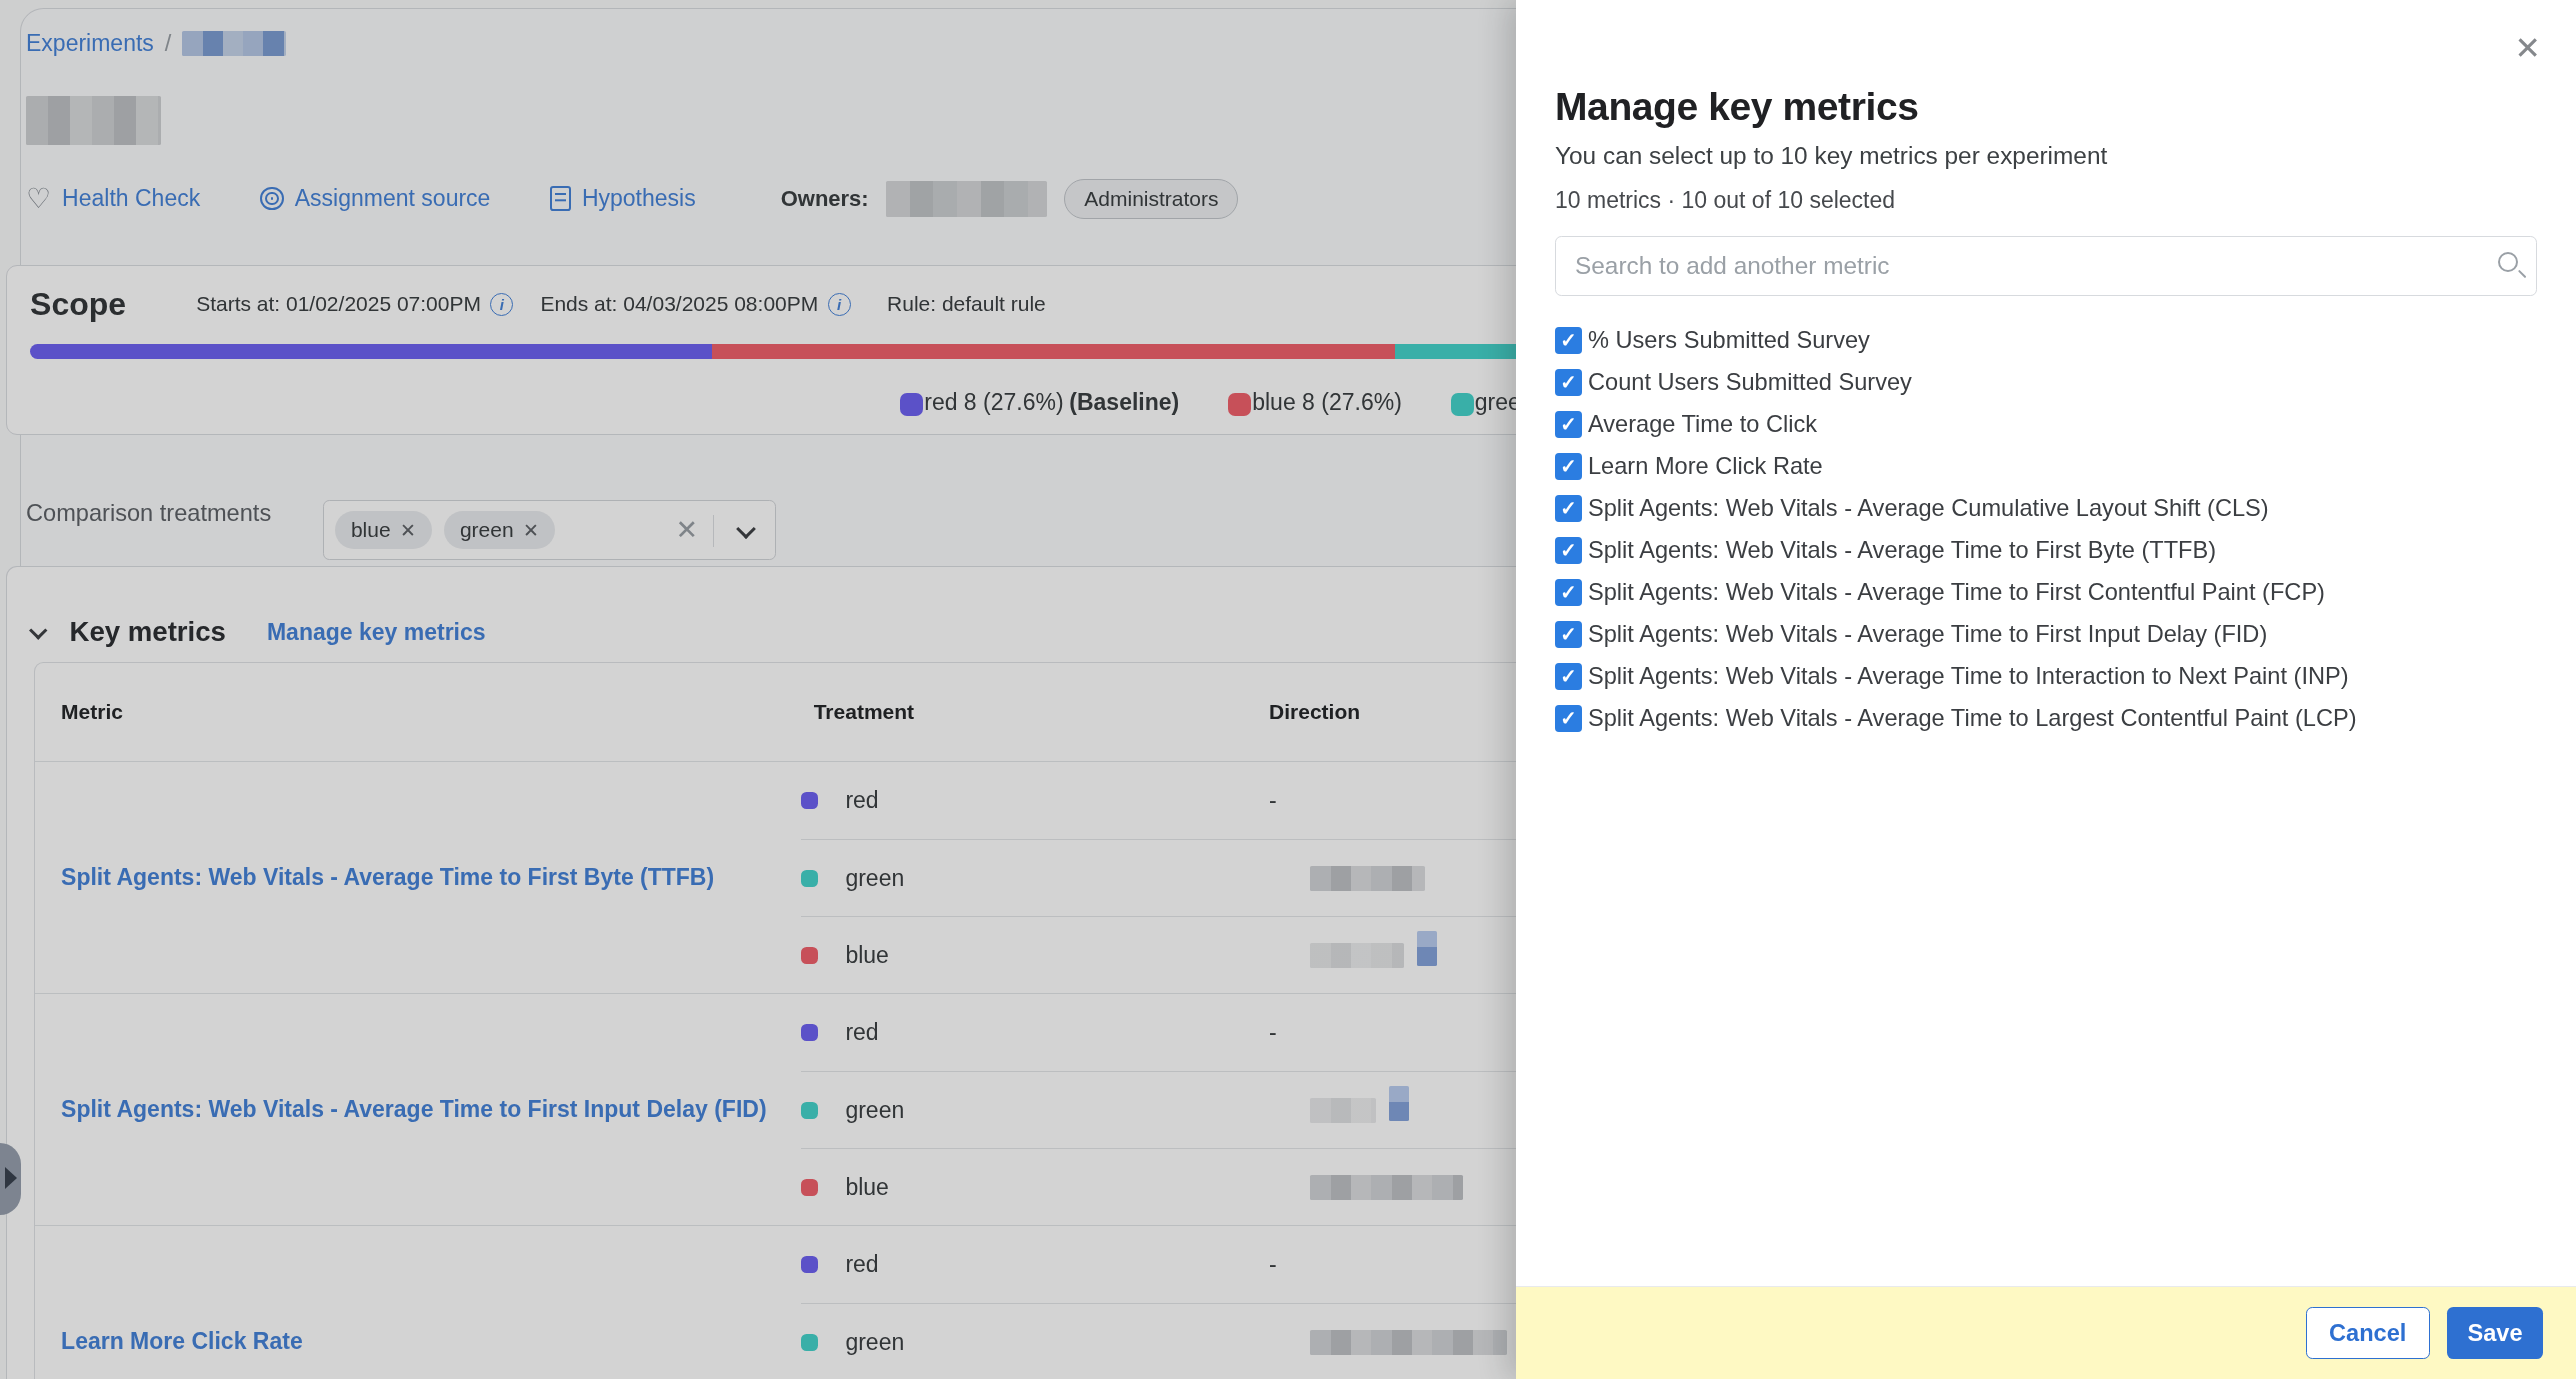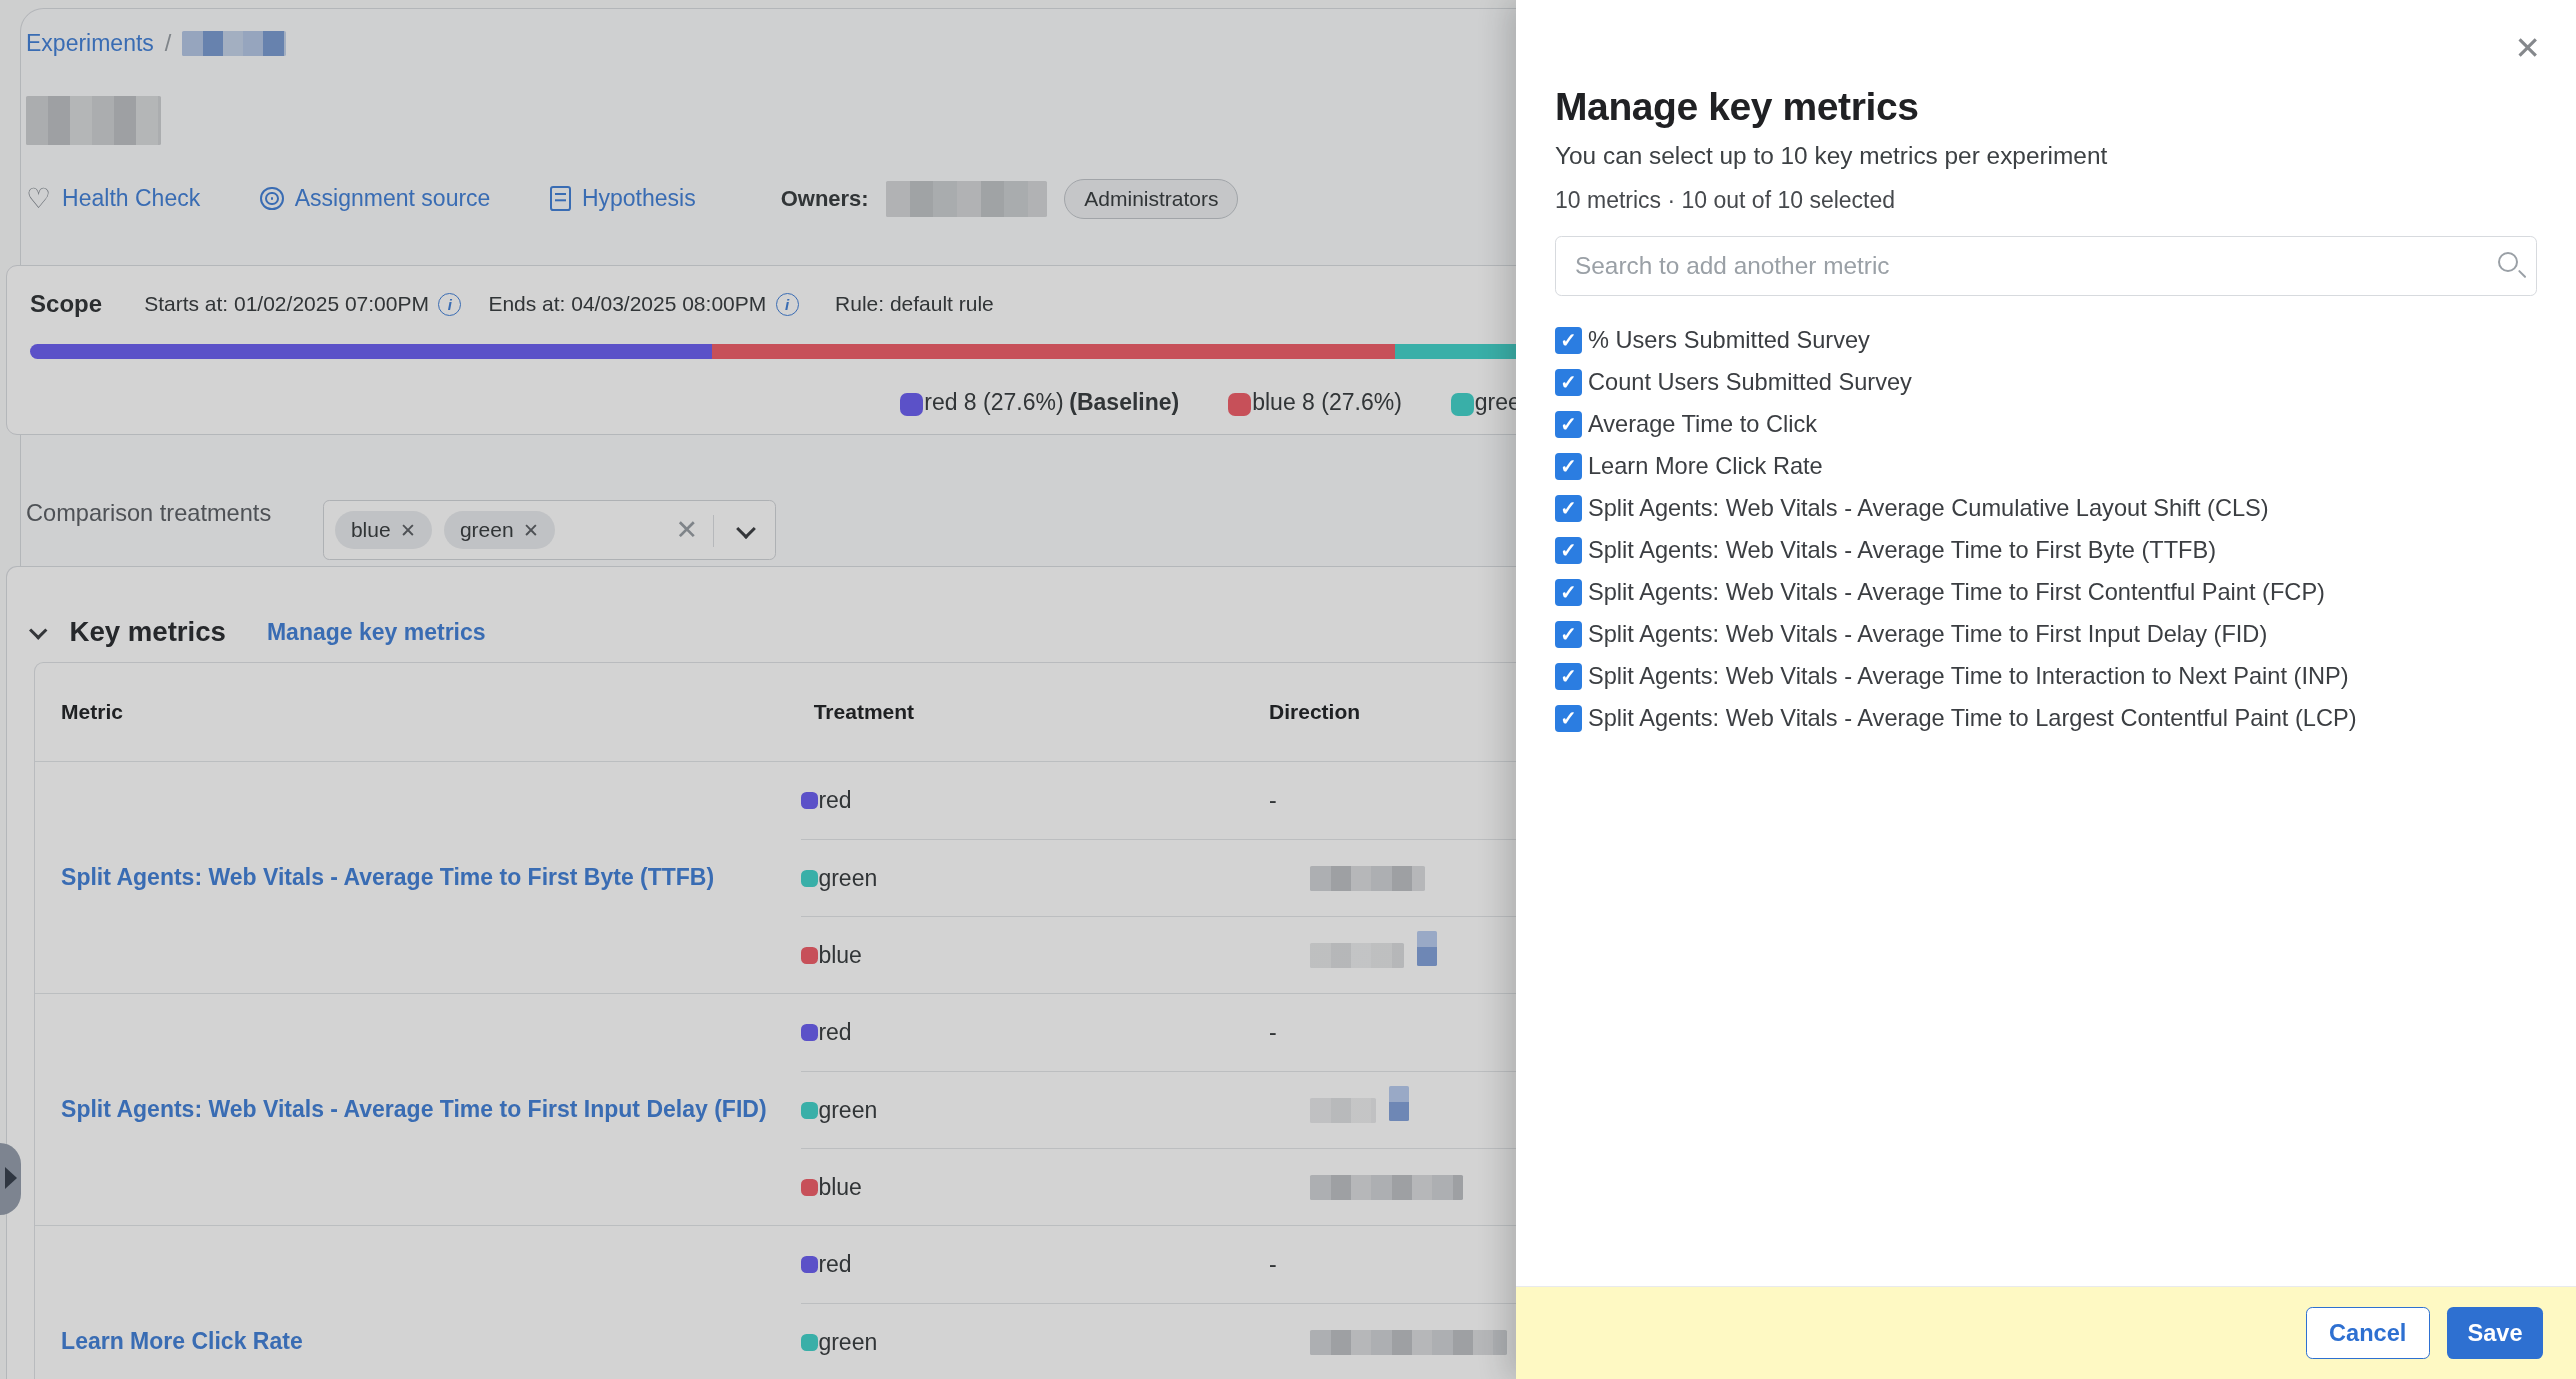--- a/index.html
+++ b/index.html
@@ -50,21 +50,21 @@
   .doc-icon { position:relative; width:20.5px; height:25px; border:2.4px solid #4683d9; border-radius:3.1px; }
   .doc-icon::before { content:""; position:absolute; left:2.4px; right:2.4px; top:4.7px; height:2.4px; background:#4683d9; box-shadow:0 6.3px 0 #4683d9; }
   .owners { display:flex; align-items:center; gap:17.3px; margin-left:85px; }
   .owners-label { font-weight:700; font-size:22px; color:#3c4043; }
   .owner-badge { font-size:21px; color:#3c4043; background:#eef0f2; border:1.6px solid #c3c7cc;
     border-radius:786px; padding:7px 19px; }
 
   .card { background:#ffffff; border:0.8px solid #dadde1; border-radius:11px; }
   .scope-card { margin-top:46px; width:2529px; height:170px; padding:20.5px 23.6px 0; }
   .scope-row { display:flex; align-items:center; height:35px; }
-  .scope-title { font-size:24px; font-weight:700; color:#35383b; margin-right:42px; }
+  .scope-title { font-size:32px; font-weight:700; color:#35383b; margin-right:70px; }
   .scope-date { font-size:21px; color:#3c4043; font-weight:500; }
   .info-icon { display:inline-flex; align-items:center; justify-content:center;
     width:23px; height:23px; border:1.6px solid #4683d9; border-radius:50%;
     color:#4683d9; font-size:15px; font-weight:700; font-style:italic; margin:0 27px 0 9.4px; cursor:pointer; }
   .rule-text { font-size:21px; color:#3c4043; font-weight:500; margin-left:9.4px; }
 
   .alloc-bar { display:flex; margin-top:22px; height:15px; border-radius:7.9px; overflow:hidden; width:2472px; }
   .alloc-bar .seg { height:100%; }
 
   .legend { display:flex; justify-content:center; align-items:center; gap:49px; margin-top:30px; font-size:23px; }
@@ -97,21 +97,21 @@
   .t-head { display:grid; grid-template-columns:766px 457px 1fr; align-items:center; height:98px; }
   .t-head > div { font-size:21px; font-weight:600; color:#26282b; }
   .th-metric { padding-left:26px; }
   .th-treatment { padding-left:12.6px; }
   .th-direction { padding-left:11px; }
 
   .metric-group { display:grid; grid-template-columns:766px 457px 1fr; grid-auto-rows:77px;
     border-top:0.8px solid #e3e6e9; }
   .metric-cell { grid-row:1 / span 3; display:flex; align-items:center; padding-left:26px; padding-right:31.5px; }
   .metric-link { font-size:23px; font-weight:600; color:#4683d9; line-height:1.35; cursor:pointer; }
-  .treat-cell { display:flex; align-items:center; }
+  .treat-cell { display:flex; align-items:center; gap:27px; }
   .dir-cell { display:flex; align-items:flex-start; padding-left:11px; font-size:23px; color:#3c4043; }
   .dir-cell .dash { align-self:center; }
   .dir-cell .redact-cell { align-self:center; margin-left:41px; }
   .rowline { border-top:0.8px solid #e4e6e9; }
   .treat-swatch { width:17.3px; height:17.3px; border-radius:5.5px; flex:none; }
   .treat-name { font-size:23px; color:#3c4043; }
 
   .sw-red { background:#6e62f2; } .sw-green { background:#45d4cc; } .sw-blue { background:#f1616c; }
 
   .edge-tab { position:absolute; left:0; top:1143px; width:21px; height:72px;

